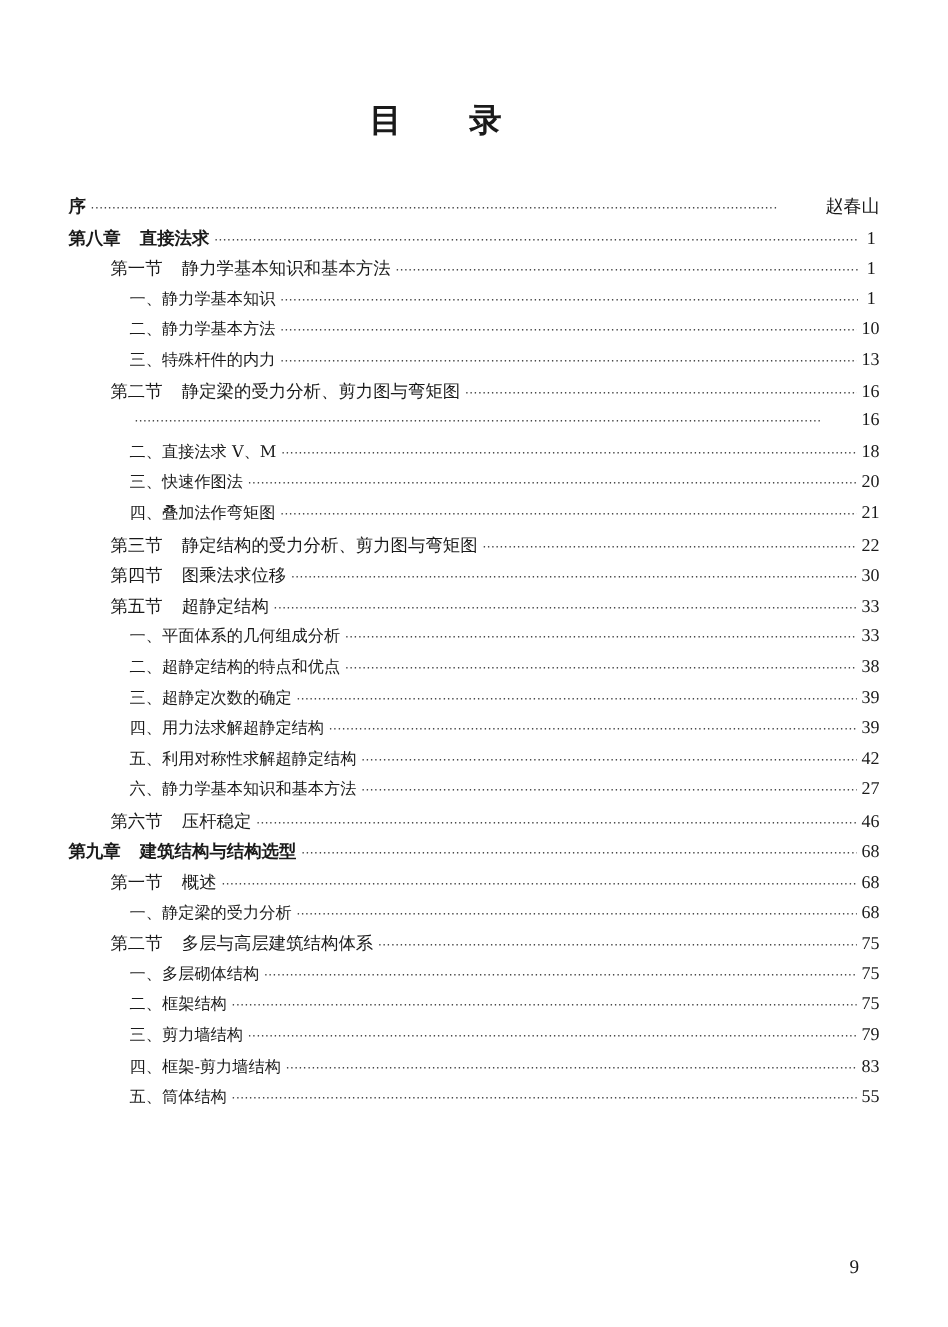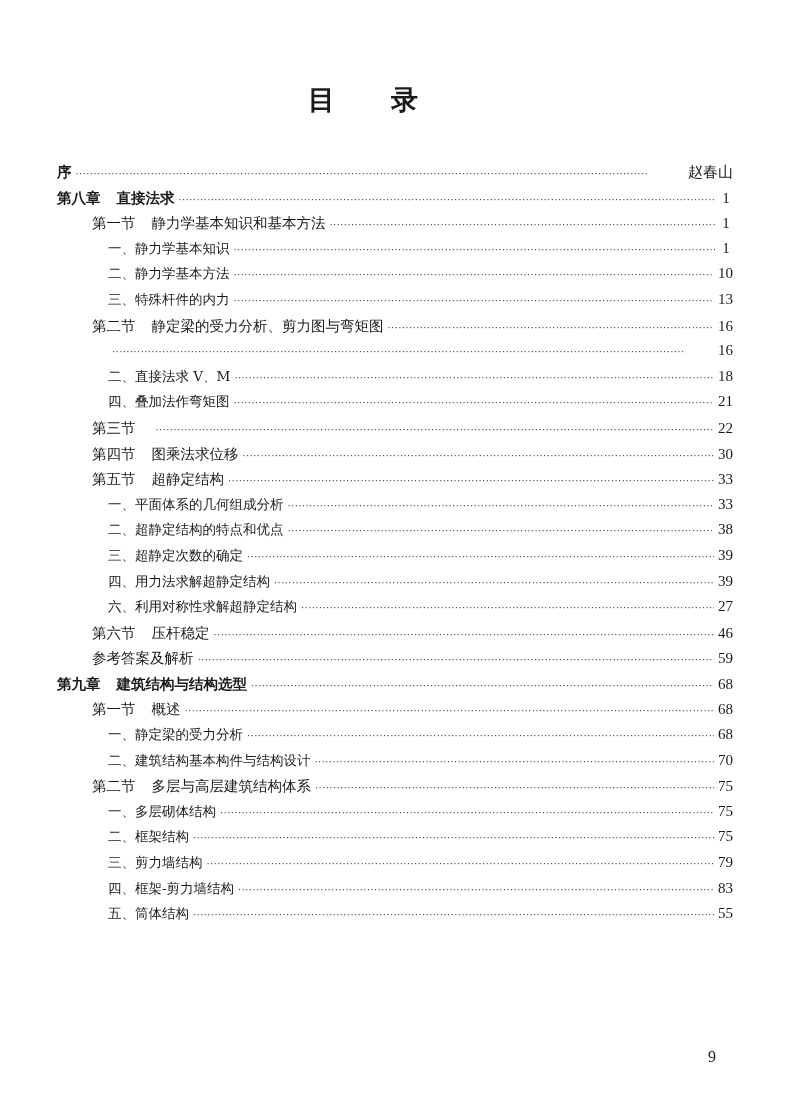--- a/index.html
+++ b/index.html
@@ -71,26 +71,32 @@
     <li class="row lvl2">
       <span class="dots"></span>
       <span class="page">16</span>
     </li>
     <li class="row lvl2">
       <span class="ttl">二、直接法求 V、M</span>
       <span class="dots"></span>
       <span class="page">18</span>
     </li>
     <li class="row lvl2">
+      <span class="ttl">三、快速作图法</span>
+      <span class="dots"></span>
+      <span class="page">20</span>
+    </li>
+    <li class="row lvl2">
       <span class="ttl">四、叠加法作弯矩图</span>
       <span class="dots"></span>
       <span class="page">21</span>
     </li>
     <li class="row lvl1">
       <span class="num">第三节</span>
+      <span class="ttl">静定结构的受力分析、剪力图与弯矩图</span>
       <span class="dots"></span>
       <span class="page">22</span>
     </li>
     <li class="row lvl1">
       <span class="num">第四节</span>
       <span class="ttl">图乘法求位移</span>
       <span class="dots"></span>
       <span class="page">30</span>
     </li>
     <li class="row lvl1">
@@ -113,56 +119,51 @@
       <span class="ttl">三、超静定次数的确定</span>
       <span class="dots"></span>
       <span class="page">39</span>
     </li>
     <li class="row lvl2">
       <span class="ttl">四、用力法求解超静定结构</span>
       <span class="dots"></span>
       <span class="page">39</span>
     </li>
     <li class="row lvl2">
-      <span class="ttl">六、利用对称性求解超静定结构</span>
+      <span class="ttl">五、利用对称性求解超静定结构</span>
+      <span class="dots"></span>
+      <span class="page">42</span>
+    </li>
+    <li class="row lvl2">
+      <span class="ttl">六、静力学基本知识和基本方法</span>
       <span class="dots"></span>
       <span class="page">27</span>
     </li>
     <li class="row lvl1">
       <span class="num">第六节</span>
       <span class="ttl">压杆稳定</span>
       <span class="dots"></span>
       <span class="page">46</span>
-    </li>
-    <li class="row lvl1">
-      <span class="ttl">参考答案及解析</span>
-      <span class="dots"></span>
-      <span class="page">59</span>
     </li>
     <li class="row lvl0">
       <span class="num">第九章</span>
       <span class="ttl">建筑结构与结构选型</span>
       <span class="dots"></span>
       <span class="page">68</span>
     </li>
     <li class="row lvl1">
       <span class="num">第一节</span>
       <span class="ttl">概述</span>
       <span class="dots"></span>
       <span class="page">68</span>
     </li>
     <li class="row lvl2">
       <span class="ttl">一、静定梁的受力分析</span>
       <span class="dots"></span>
       <span class="page">68</span>
-    </li>
-    <li class="row lvl2">
-      <span class="ttl">二、建筑结构基本构件与结构设计</span>
-      <span class="dots"></span>
-      <span class="page">70</span>
     </li>
     <li class="row lvl1">
       <span class="num">第二节</span>
       <span class="ttl">多层与高层建筑结构体系</span>
       <span class="dots"></span>
       <span class="page">75</span>
     </li>
     <li class="row lvl2">
       <span class="ttl">一、多层砌体结构</span>
       <span class="dots"></span>

